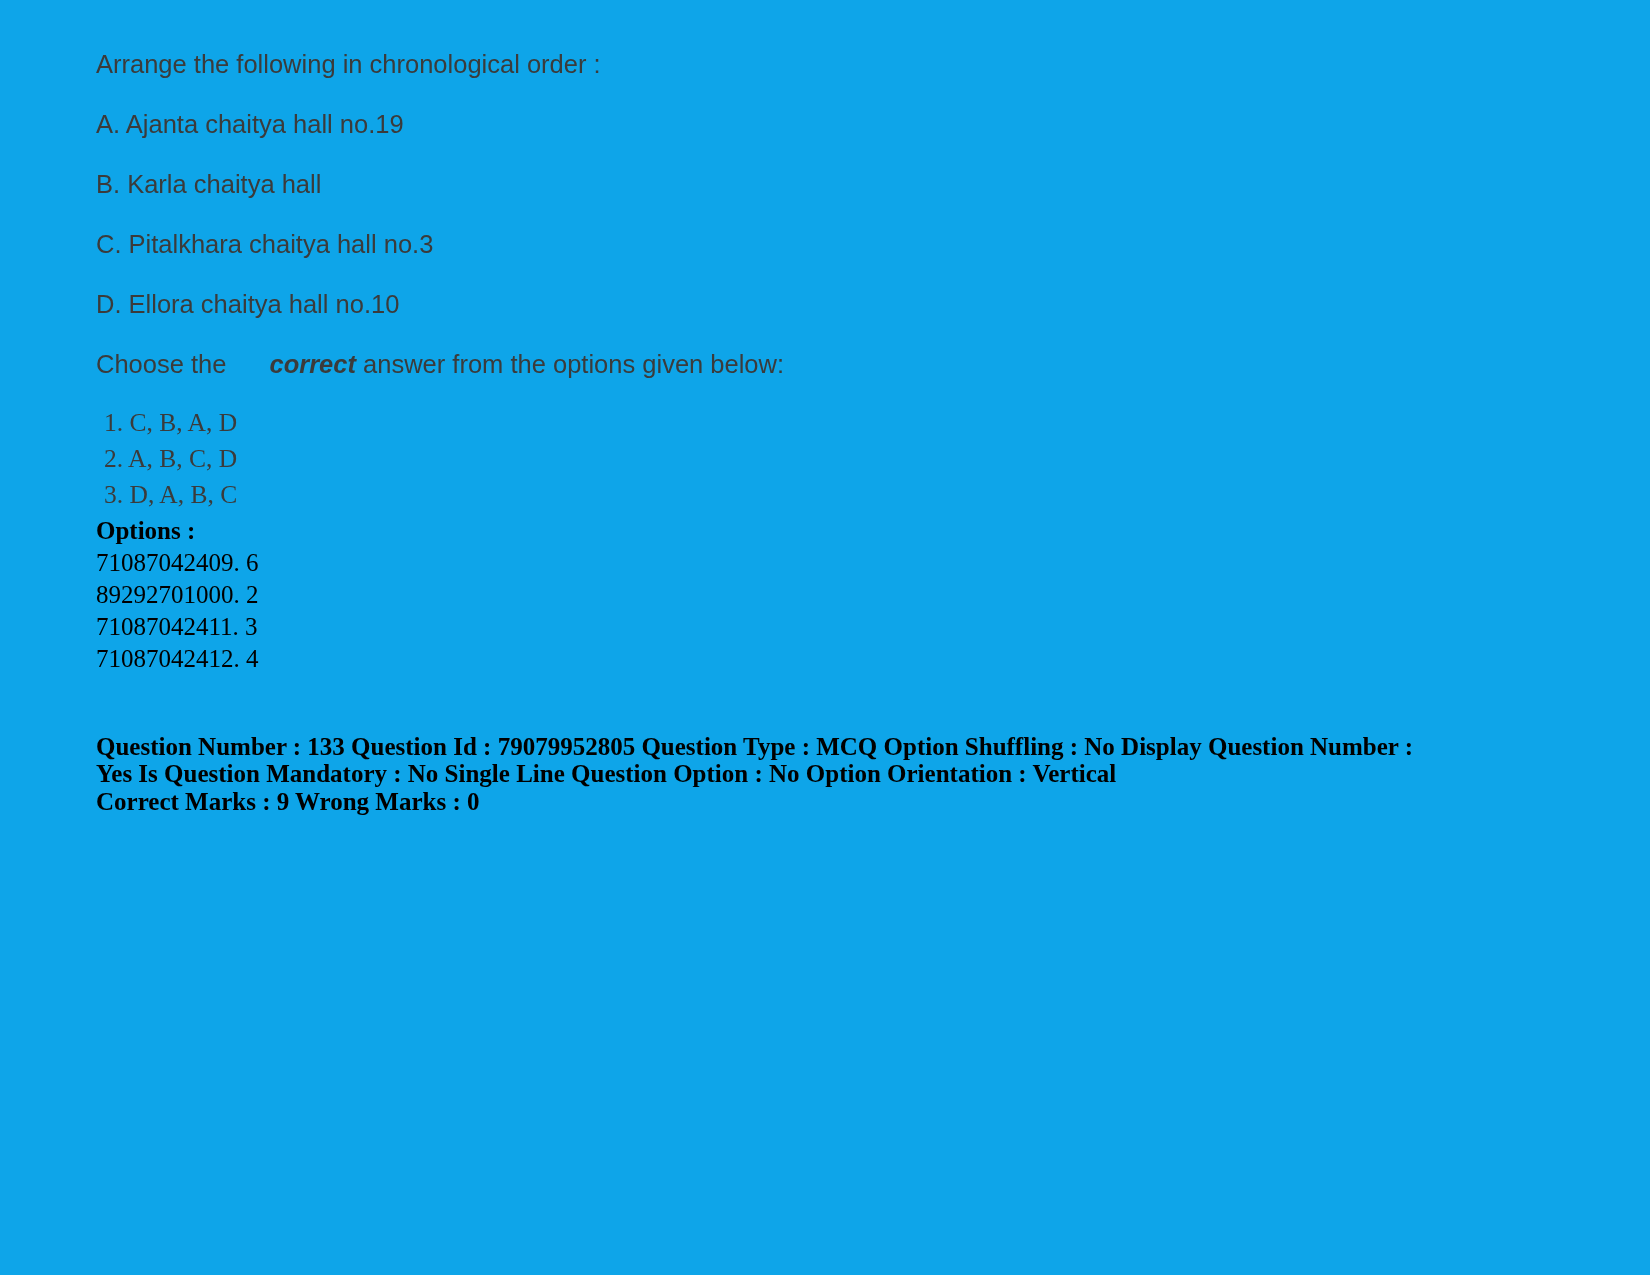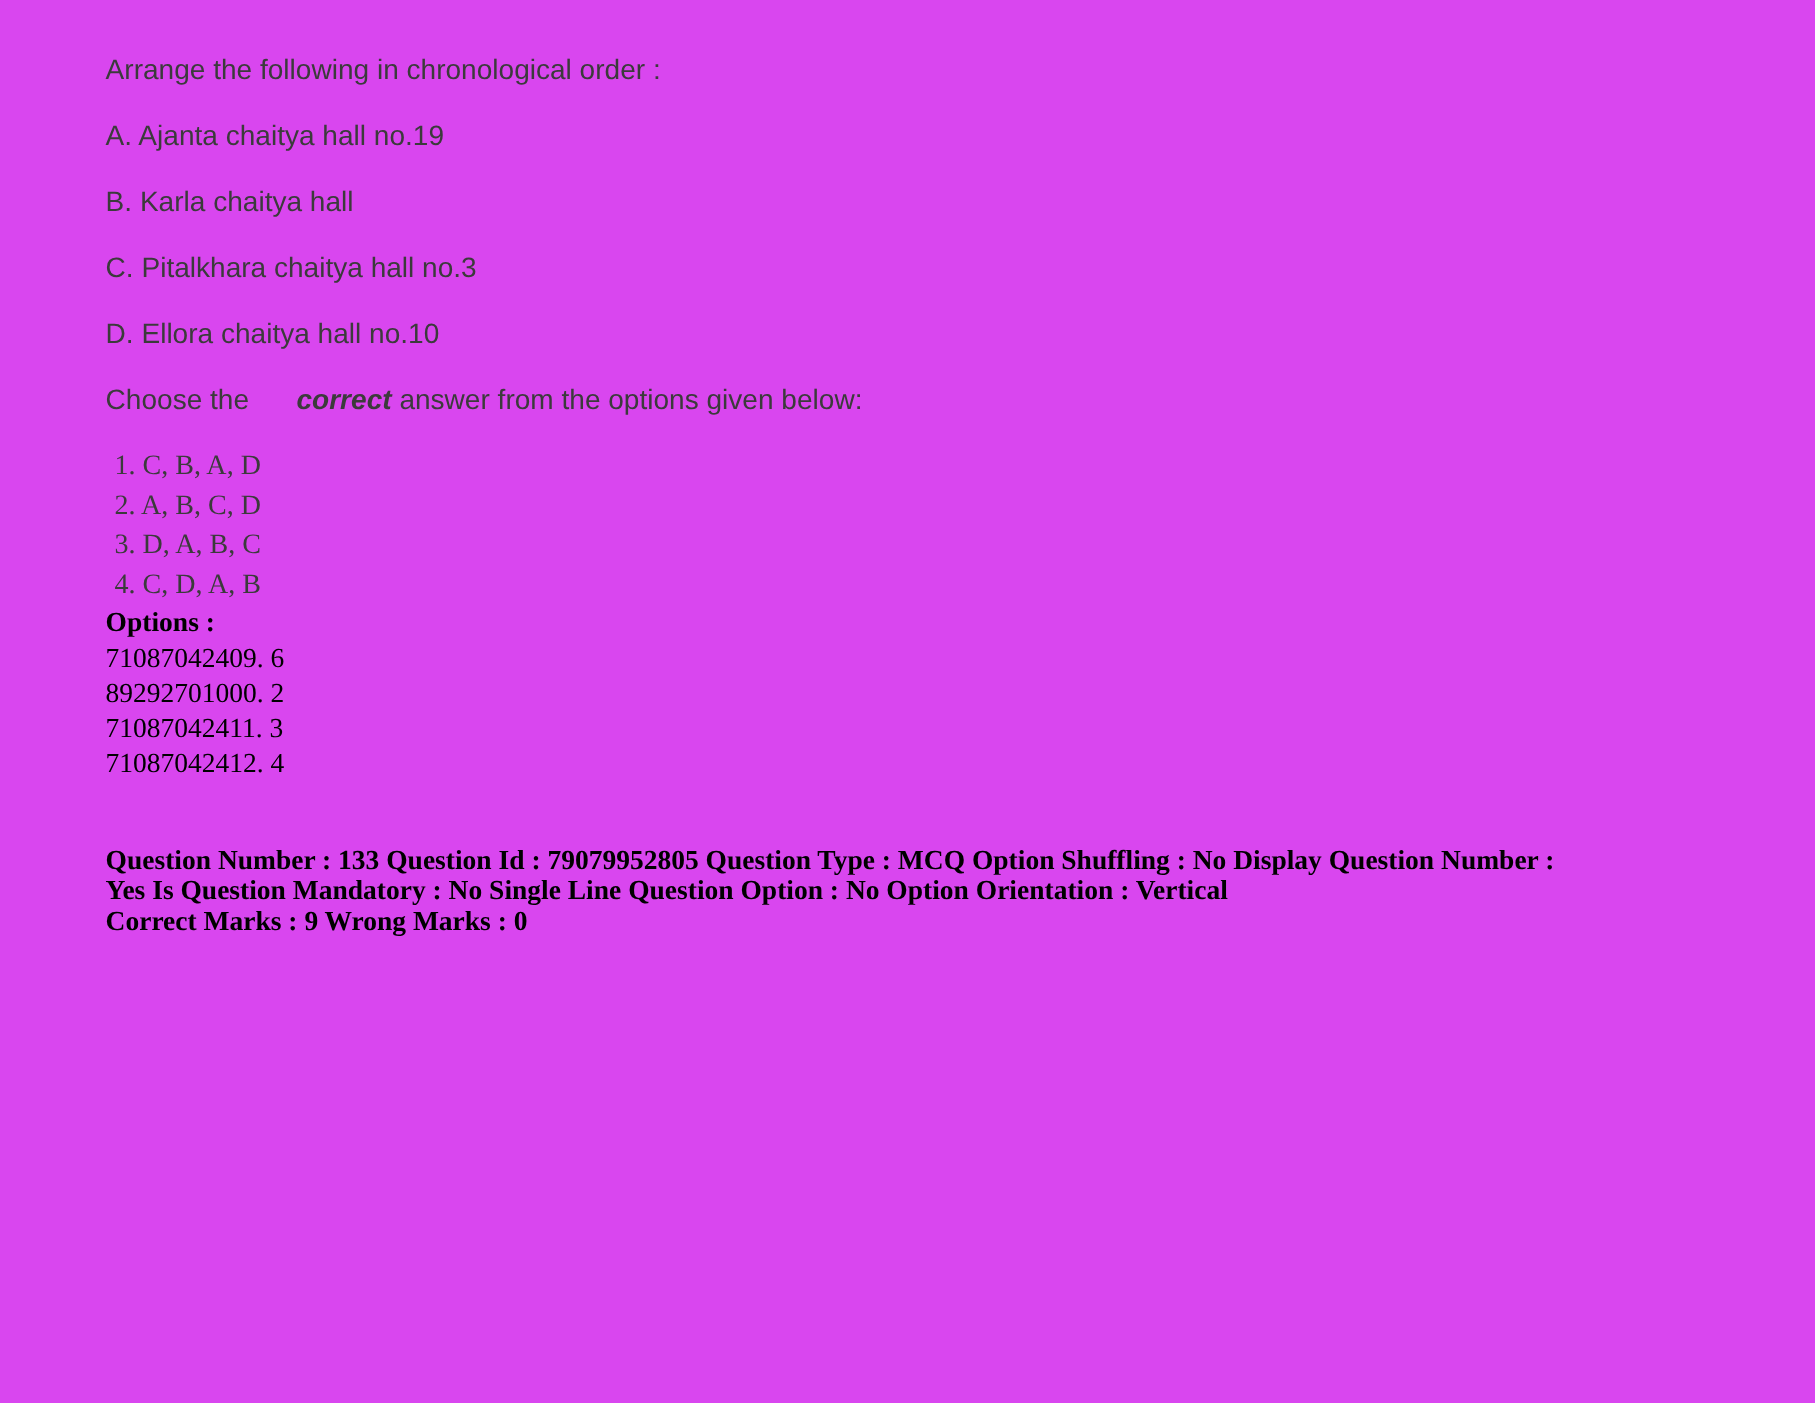--- a/index.html
+++ b/index.html
@@ -15,21 +15,21 @@
     overflow: hidden;
     font-family: "Liberation Sans", sans-serif;
   }
 
   .page {
     position: absolute;
     left: 0;
     top: 0;
     width: 1650px;
     height: 1275px;
-    background: #d946ef;
+    background: #0ea5e9;
   }
 
   .content {
     position: absolute;
     left: 96px;
     top: 52px;
     width: 1420px;
   }
 
   
@@ -131,21 +131,20 @@
 
       <p class="q-line">D. Ellora chaitya hall no.10</p>
 
       <p class="q-choose"><span>Choose the </span><b>correct</b><span> answer from the options given below:</span></p>
     </div>
 
     <ul class="ans-list">
       <li>1. C, B, A, D</li>
       <li>2. A, B, C, D</li>
       <li>3. D, A, B, C</li>
-      <li>4. C, D, A, B</li>
     </ul>
 
     <div class="opt-head">Options :</div>
 
     <ul class="opt-list">
       <li>71087042409. 6</li>
       <li>89292701000. 2</li>
       <li>71087042411. 3</li>
       <li>71087042412. 4</li>
     </ul>

